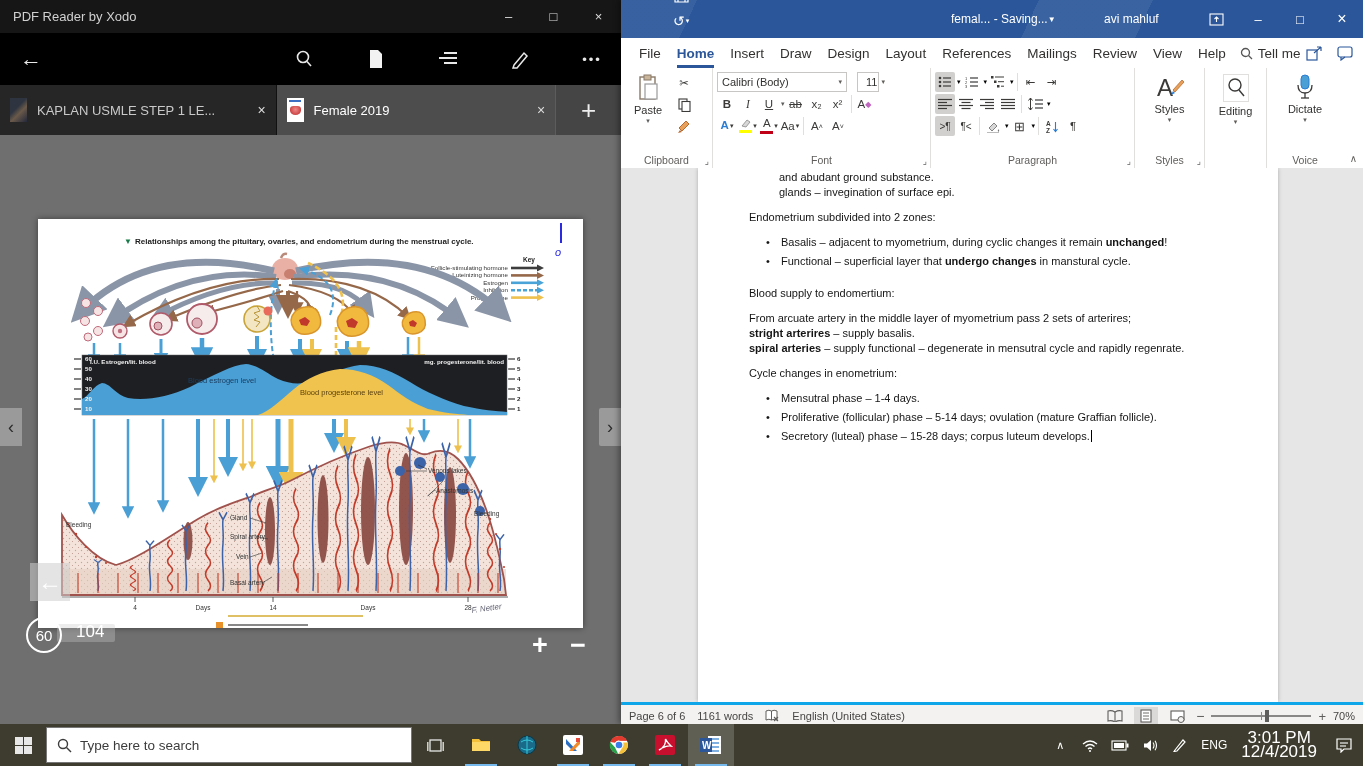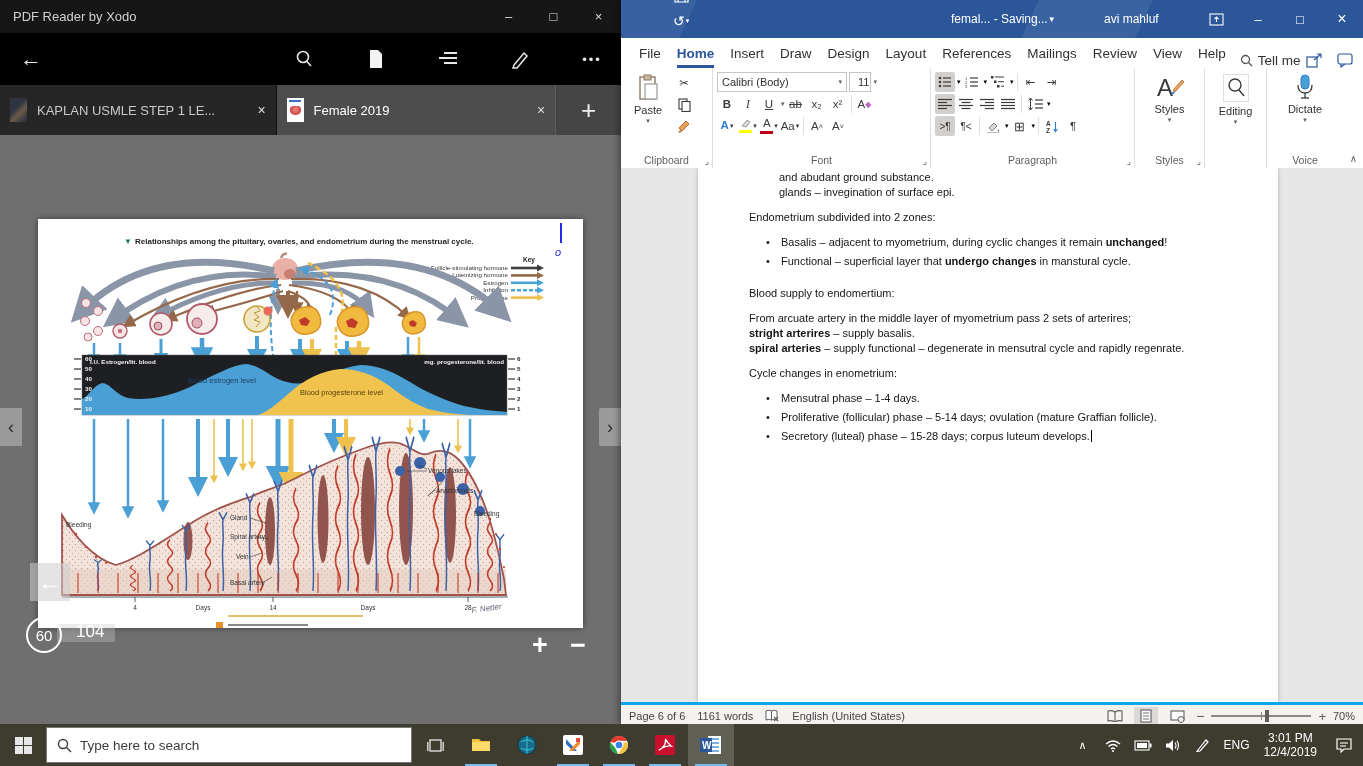--- a/index.html
+++ b/index.html
@@ -48,21 +48,21 @@
   .w-titlebar .qat{display:flex;align-items:center;gap:10px;margin-left:14px;font-size:13px;flex-direction:column;}
   .autosave{display:flex;align-items:center;gap:6px;font-size:12px;}
   .as-pill{width:34px;height:15px;border:1px solid #fff;border-radius:8px;position:relative;font-size:9px;display:flex;align-items:center;padding-left:5px;box-sizing:border-box;margin-top:28px;}
   .as-pill::after{content:"";position:absolute;right:2px;top:2px;width:9px;height:9px;border-radius:50%;background:#fff;}
   .qicon{font-size:14px;color:#fff;display:flex;align-items:center;}
   .qcaret{font-size:7px;margin-left:1px;}
   .w-doc-title{position:absolute;left:330px;top:0;height:38px;display:flex;align-items:center;font-size:12px;color:#fff;gap:0;}
   .w-user{position:absolute;left:483px;top:0;height:38px;display:flex;align-items:center;font-size:12px;color:#fff;}
   .w-ctls{margin-left:auto;display:flex;}
   .w-ctl{width:42px;height:38px;display:flex;align-items:center;justify-content:center;font-size:13px;color:#fff;}
-  .w-menubar{left:0;top:38px;width:742px;height:30px;background:#fff;display:flex;align-items:flex-end;border-bottom:7px solid #a21caf;}
+  .w-menubar{left:0;top:38px;width:742px;height:30px;background:#fff;display:flex;align-items:center;border-bottom:7px solid #a21caf;}
   #menu-items{display:flex;margin-left:10px;gap:0;}
   .mi{font-size:13.5px;color:#323130;padding:0 8px;height:30px;display:flex;align-items:center;position:relative;}
   .mi.active{font-weight:700;color:#2b579a;}
   .mi.active::after{content:"";position:absolute;left:8px;right:8px;bottom:0;height:3px;background:#2b579a;}
   .tellme{display:flex;align-items:center;gap:5px;font-size:13.5px;color:#323130;margin-left:6px;}
   .menu-right{margin-left:auto;margin-right:10px;display:flex;gap:14px;}
   .w-ribbon{left:0;top:68px;width:742px;height:100px;background:#fff;border-bottom:1px solid #d8d6d4;display:flex;}
   .rgroup{display:flex;flex-direction:column;border-right:1px solid #e1dfdd;position:relative;box-sizing:border-box;}
   .gbody{flex:1;display:flex;padding:3px 4px 0 4px;gap:3px;}
   .glabel{height:17px;font-size:10.5px;color:#605e5c;display:flex;align-items:center;justify-content:center;gap:4px;}
@@ -100,21 +100,21 @@
   .zslider .znotch{position:absolute;left:50px;top:-3px;width:1px;height:8px;background:#8a8886;}
   
   #taskbar{left:0;top:724px;width:1363px;height:42px;background:#3d3c2f;display:flex;align-items:stretch;}
   .tb-btn{width:46px;display:flex;align-items:center;justify-content:center;position:relative;}
   .tb-btn.run::after{content:"";position:absolute;left:7px;right:7px;bottom:0;height:2px;background:#76b9ed;}
   .tb-btn.active{background:rgba(255,255,255,.18);}
   #tb-search{width:366px;background:#fff;border:1px solid #777;box-sizing:border-box;display:flex;align-items:center;margin:3px 0;}
   #tb-search span{font-size:13.5px;color:#3c3c3c;margin-left:8px;}
   .tray{margin-left:auto;display:flex;align-items:center;color:#fff;}
   .tray-i{width:30px;display:flex;align-items:center;justify-content:center;height:42px;font-size:13px;}
-  .tray-clock{display:flex;flex-direction:column;align-items:center;justify-content:center;font-size:12px;line-height:14px;padding:0 8px;}
+  .tray-clock{display:flex;flex-direction:column;align-items:center;justify-content:center;font-size:17px;line-height:14px;padding:0 8px;}
   svg text{font-family:"Liberation Sans",sans-serif;}
 </style>
 </head>
 <body>
 
 <div id="screen">
 
   <div class="abs" id="pdf-window">
     <div class="abs pdf-titlebar">
       <span class="pdf-title">PDF Reader by Xodo</span>
@@ -581,21 +581,21 @@
         <span class="launcher">⌟</span>
       </div>
 
       <div class="rgroup" style="width:218px;">
         <div class="gbody" style="flex-direction:column;gap:0;">
           <div class="rrow">
             <span class="combo" style="width:130px;">
                 <span>Calibri (Body)</span>
                 <span class="cc">▾</span>
               </span>
-            <span class="combo" style="width:22px;margin-left:1px;padding-left:8px;">
+            <span class="combo" style="width:22px;margin-left:9px;padding-left:8px;">
                 <span>11</span>
                 <span class="cc">▾</span>
               </span>
           </div>
           <div class="rrow">
             <span class="btn-s" style="font-weight:700;">B</span>
             <span class="btn-s" style="font-style:italic;font-family:'Liberation Serif',serif;">I</span>
             <span class="btn-s uline">U</span>
             <span class="qcaret" style="color:#605e5c;">▾</span>
             <span class="btn-s strike">ab</span>

